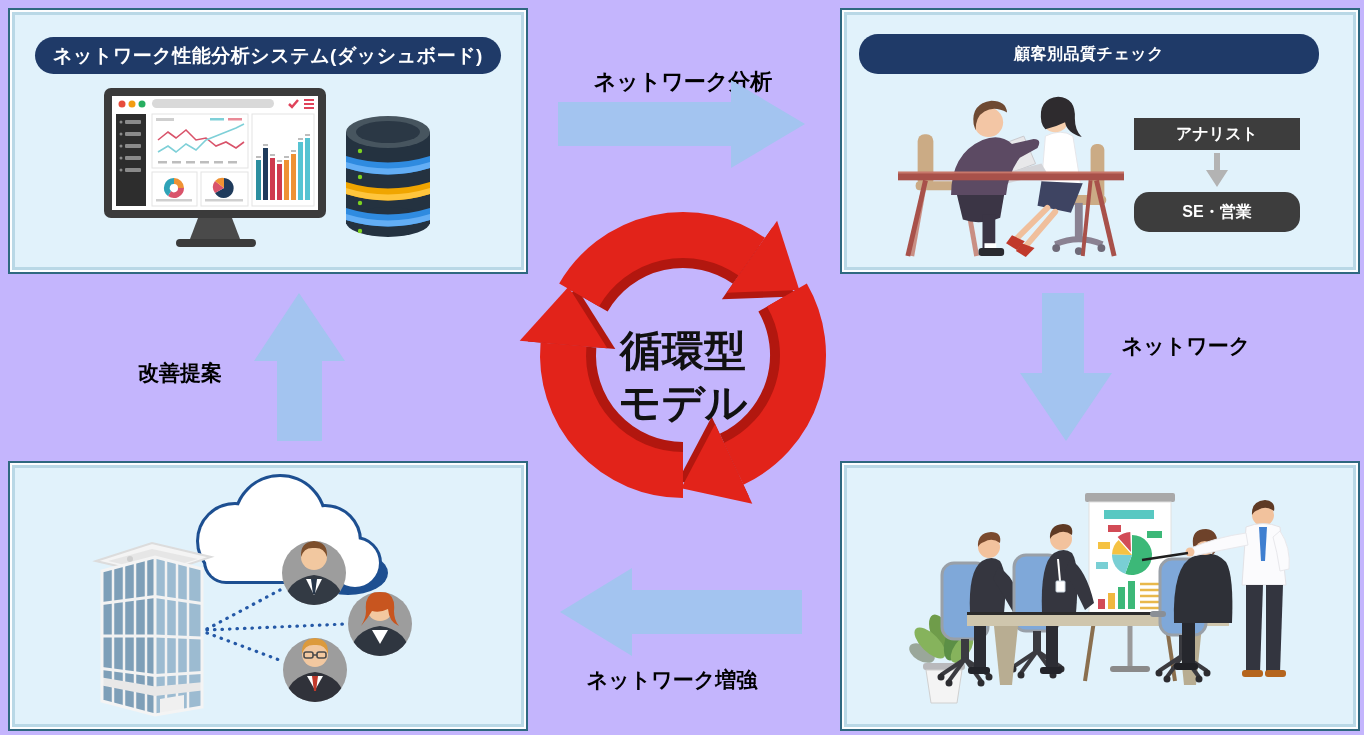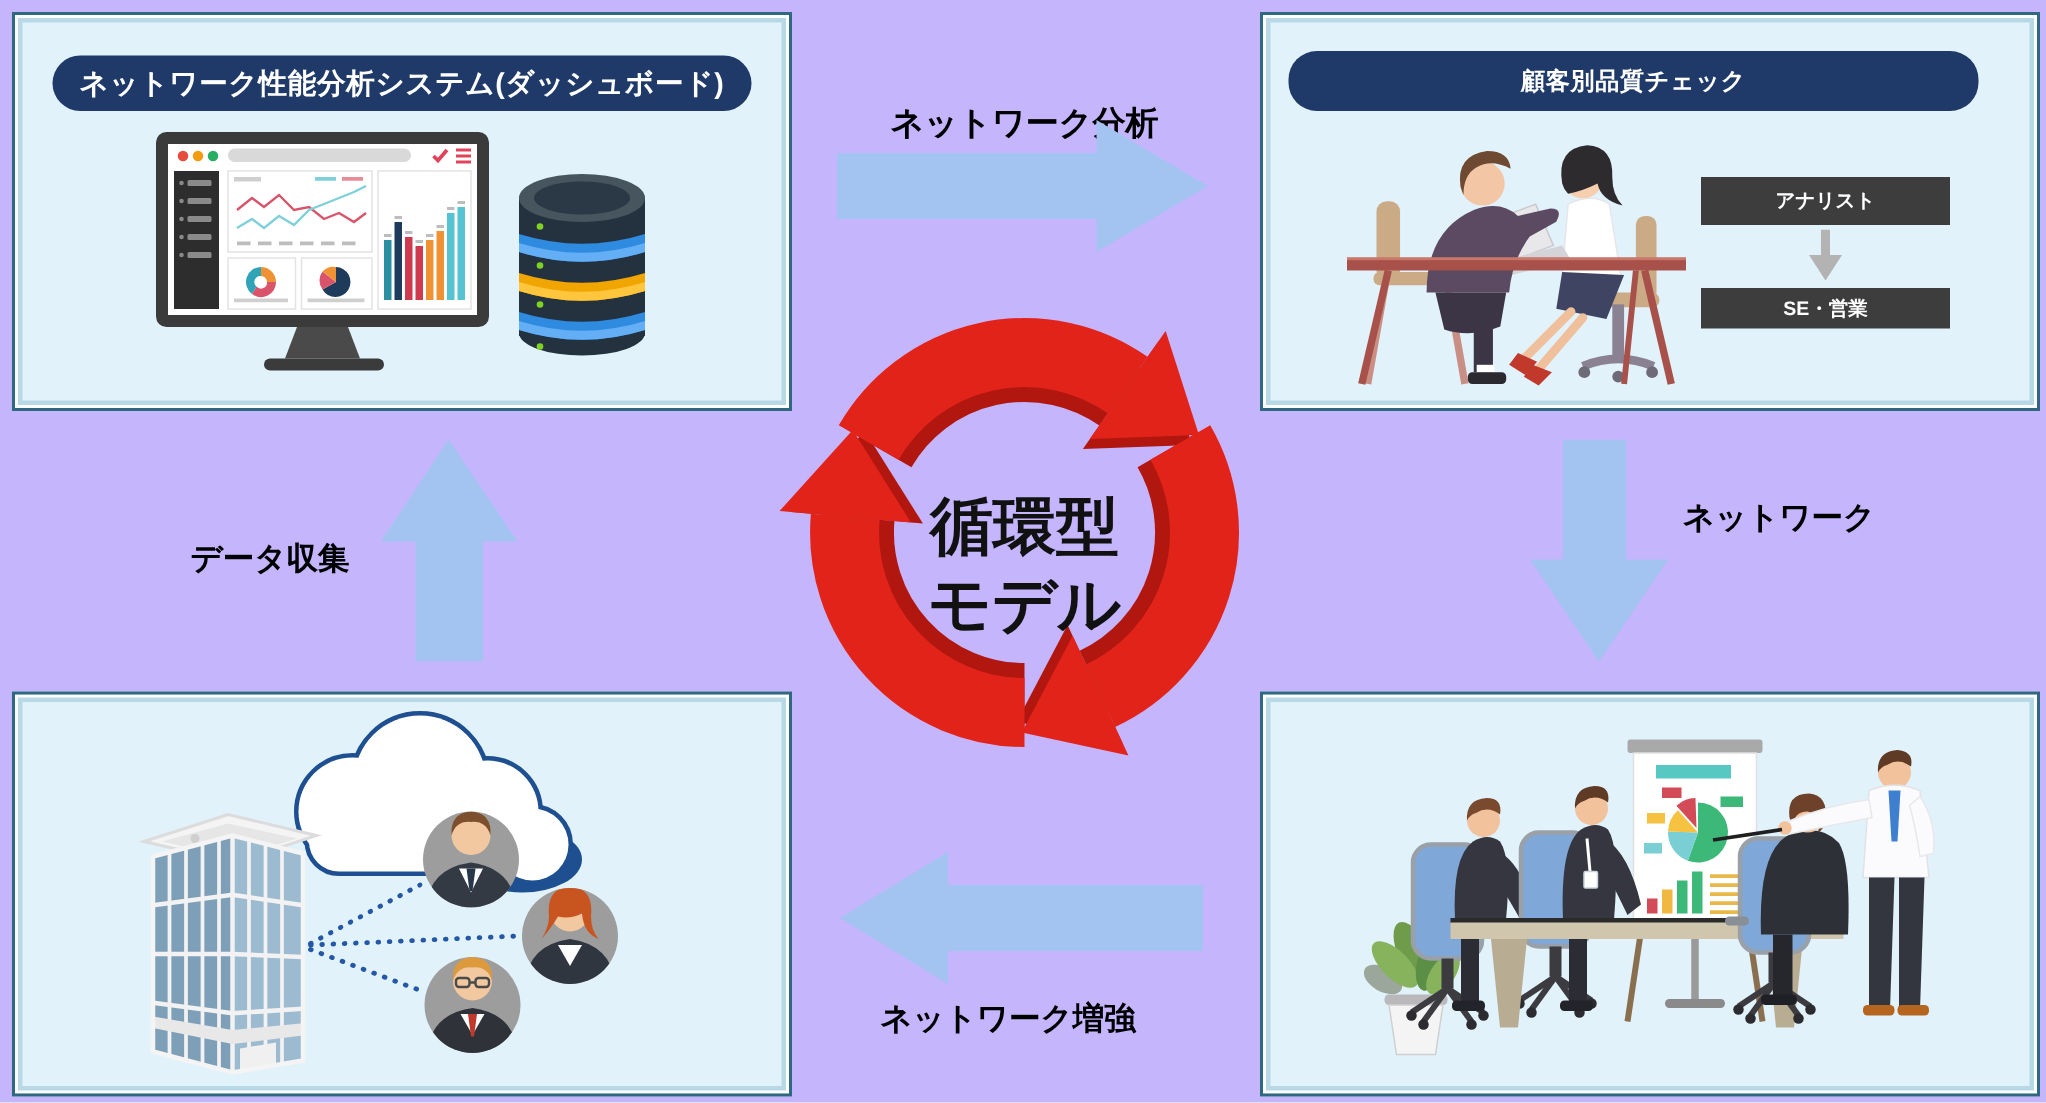--- a/index.html
+++ b/index.html
@@ -3,21 +3,21 @@
 <meta charset="utf-8">
 <style>
   html,body{margin:0;padding:0;background:#fff;}
   .canvas{position:relative;width:1364px;height:735px;background:#c4b5fd;
     font-family:"Liberation Sans","DejaVu Sans",sans-serif;overflow:hidden;}
   .panel{position:absolute;background:#e1f2fb;border:2px solid #2f6880;
     box-shadow:inset 0 0 0 2px #fdfeff,inset 0 0 0 5px #b9d8e6;}
   .pill{position:absolute;background:#1f3a68;border-radius:19px;color:#fff;
     font-weight:bold;display:flex;align-items:center;justify-content:center;letter-spacing:.5px;}
   .flow-label{position:absolute;font-weight:bold;color:#000;text-align:center;line-height:1.42;}
-  .role-box{position:absolute;background:#3d3d3d;color:#fff;font-weight:bold;font-size:13px;
+  .role-box{position:absolute;background:#3d3d3d;color:#fff;font-weight:bold;font-size:16px;
     display:flex;align-items:center;justify-content:center;}
   .abs{position:absolute;}
 </style>
 </head>
 <body>
 
 <div class="canvas">
 
   <div class="panel" style="left:8px;top:8px;width:516px;height:262px;">
     <div class="pill" style="left:25px;top:27px;width:466px;height:37px;font-size:19px;">
@@ -179,21 +179,21 @@
       <line x1="202" y1="103" x2="220" y2="180" stroke="#a8514a" stroke-width="5"></line>
       <line x1="196" y1="103" x2="188" y2="180" stroke="#a8514a" stroke-width="4"></line>
     </svg>
 
     <div class="role-box" style="left:292px;top:108px;width:166px;height:32px;">
       <span>アナリスト</span>
     </div>
     <svg class="abs" style="left:363px;top:143px;" width="24" height="36" viewBox="0 0 24 36">
       <polygon points="9,0 15,0 15,17 23,17 12,34 1,17 9,17" fill="#b3b3b3"></polygon>
     </svg>
-    <div class="role-box" style="left:292px;top:182px;width:166px;height:27px;">
+    <div class="role-box" style="left:292px;top:182px;width:166px;height:40px;border-radius:15px;">
       <span>SE・営業</span>
     </div>
   </div>
 
   <div class="panel" style="left:8px;top:461px;width:516px;height:266px;">
     <svg class="abs" style="left:0;top:0;" width="512" height="262" viewBox="0 0 512 262">
 
       <g>
         <ellipse cx="338" cy="110" rx="40" ry="22" fill="#1d4f91"></ellipse>
         <g stroke="#1d4f91" stroke-width="6" fill="#ffffff">
@@ -444,18 +444,18 @@
   </svg>
   <div class="flow-label" style="left:1106px;top:331px;width:160px;font-size:21px;">
     <span style="display:block">ネットワーク</span>
   </div>
 
   <div class="flow-label" style="left:547px;top:665px;width:250px;font-size:21px;">ネットワーク増強</div>
   <svg class="abs" style="left:560px;top:566px;" width="244" height="92" viewBox="0 0 244 92">
     <polygon points="0,46 72,2 72,24 242,24 242,68 72,68 72,90" fill="#a3c4f0"></polygon>
   </svg>
 
-  <div class="flow-label" style="left:100px;top:358px;width:160px;font-size:21px;">データ収集</div>
+  <div class="flow-label" style="left:100px;top:358px;width:160px;font-size:21px;">改善提案</div>
   <svg class="abs" style="left:252px;top:293px;" width="96" height="148" viewBox="0 0 96 148">
     <polygon points="47,0 93,68 70,68 70,148 25,148 25,68 2,68" fill="#a3c4f0"></polygon>
   </svg>
 
 </div>
 
 </body></html>

